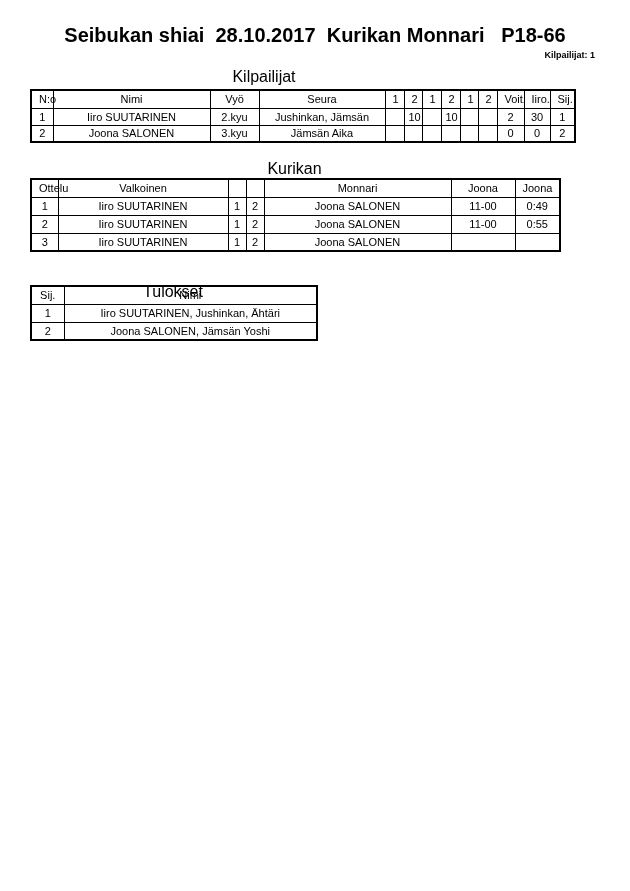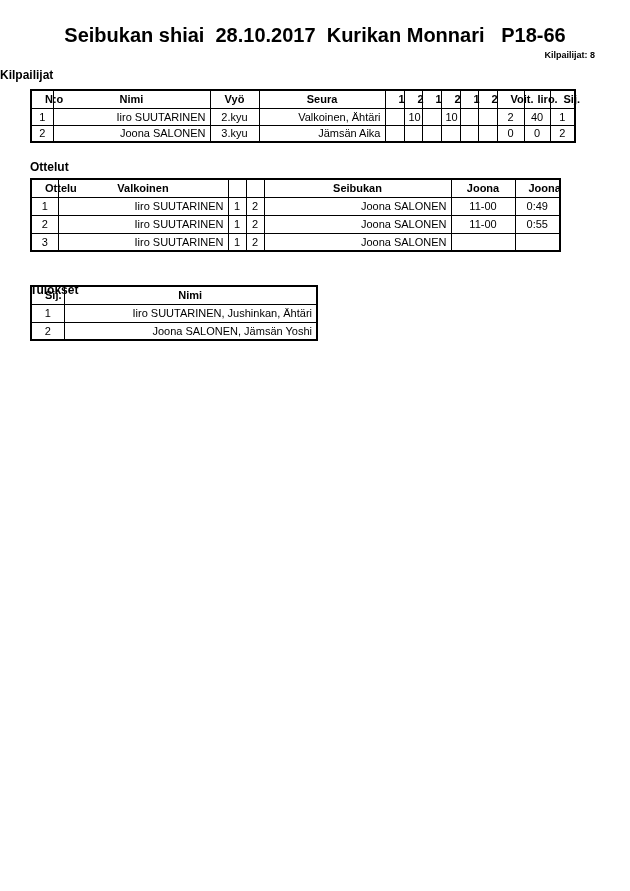--- a/index.html
+++ b/index.html
@@ -18,22 +18,22 @@
     text-align: center;
     font-size: 20px; font-weight: bold;
     white-space: pre;
   }
   .kilp-count {
     position: absolute; top: 50px; right: 35px;
     font-size: 9px; font-weight: bold;
   }
   .section-heading {
     position: absolute;
-    font-size: 12px; font-weight: bold;
-    text-align: left;
+    font-size: 16px; font-weight: normal;
+    text-align: center;
     white-space: nowrap;
   }
   .heading-kilpailijat { top: 68px; left: 0; width: 528px; }
   .heading-ottelut    { top: 160px; left: 30px; width: 529px; }
   .heading-tulokset   { top: 283px; left: 30px; width: 286px; }
 
   table.tbl {
     position: absolute;
     border-collapse: collapse;
     table-layout: fixed;
@@ -41,43 +41,43 @@
     border: 2px solid #000;
   }
   .tbl th, .tbl td {
     border: 1px solid #000;
     padding: 0 4px;
     height: 17px;
     white-space: nowrap;
   }
   .tbl td { overflow: hidden; }
   .tbl th {
-    font-weight: bold;
+    font-weight: normal;
     text-align: center;
     height: 18px;
     overflow: visible;
-    padding: 0 13px;
+    padding: 0 7px;
   }
   .tbl-kilpailijat { left: 30px; top: 89px;  width: 544px; }
   .tbl-ottelut     { left: 30px; top: 178px; width: 529px; }
   .tbl-tulokset    { left: 30px; top: 285px; width: 286px; }
   .tbl-ottelut th, .tbl-ottelut td { height: 18px; margin-left: 35px; }
   .tbl-tulokset th, .tbl-tulokset td { height: 18px; }
 
   .c { text-align: center; }
-  .l { text-align: right; }
+  .l { text-align: center; }
 </style>
 </head>
 <body>
 
 <div>
 
   <h1 class="title">Seibukan shiai  28.10.2017  Kurikan Monnari   P18-66</h1>
 
-  <div class="kilp-count">Kilpailijat: 8</div>
+  <div class="kilp-count">Kilpailijat: 1</div>
 
   <div class="section-heading heading-kilpailijat">Kilpailijat</div>
 
   <table class="tbl tbl-kilpailijat">
     <colgroup>
       <col style="width:22px">
         <col style="width:157px">
         <col style="width:49px">
         <col style="width:126px">
       <col style="width:19px">
@@ -105,68 +105,68 @@
         <th>Voit.</th>
         <th>Iiro.</th>
         <th>Sij.</th>
       </tr>
     </thead>
     <tbody>
       <tr>
         <td class="c">1</td>
         <td class="l">Iiro SUUTARINEN</td>
         <td class="c">2.kyu</td>
-        <td class="l">Valkoinen, Ähtäri</td>
+        <td class="l">Jushinkan, Jämsän</td>
         <td class="c"></td>
         <td class="c">10</td>
         <td class="c"></td>
         <td class="c">10</td>
         <td class="c"></td>
         <td class="c"></td>
         <td class="c">2</td>
-        <td class="c">40</td>
+        <td class="c">30</td>
         <td class="c">1</td>
       </tr>
       <tr>
         <td class="c">2</td>
         <td class="l">Joona SALONEN</td>
         <td class="c">3.kyu</td>
         <td class="l">Jämsän Aika</td>
         <td class="c"></td>
         <td class="c"></td>
         <td class="c"></td>
         <td class="c"></td>
         <td class="c"></td>
         <td class="c"></td>
         <td class="c">0</td>
         <td class="c">0</td>
         <td class="c">2</td>
       </tr>
     </tbody>
   </table>
 
-  <div class="section-heading heading-ottelut">Ottelut</div>
+  <div class="section-heading heading-ottelut">Kurikan</div>
 
   <table class="tbl tbl-ottelut">
     <colgroup>
       <col style="width:27px">
         <col style="width:170px">
         <col style="width:18px">
         <col style="width:18px">
       <col style="width:187px">
         <col style="width:64px">
         <col style="width:45px">
     </colgroup>
     <thead>
       <tr>
         <th>Ottelu</th>
         <th>Valkoinen</th>
         <th></th>
         <th></th>
-        <th>Seibukan</th>
+        <th>Monnari</th>
         <th>Joona</th>
         <th>Joona</th>
       </tr>
     </thead>
     <tbody>
       <tr>
         <td class="c">1</td>
         <td class="l">Iiro SUUTARINEN</td>
         <td class="c">1</td>
         <td class="c">2</td>

